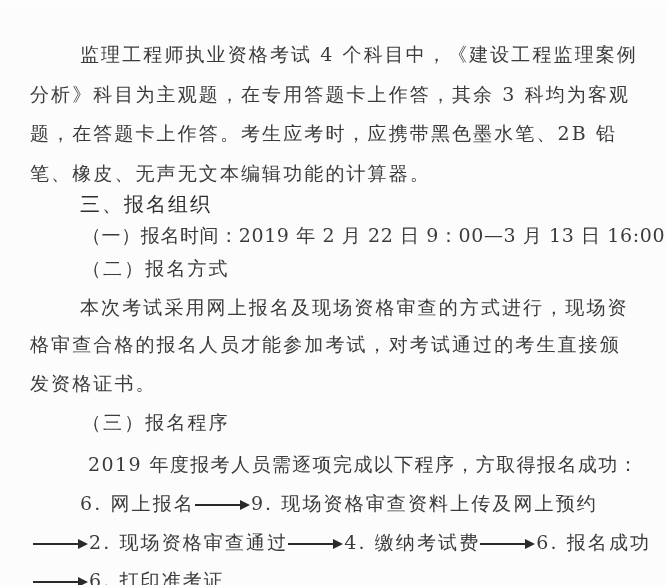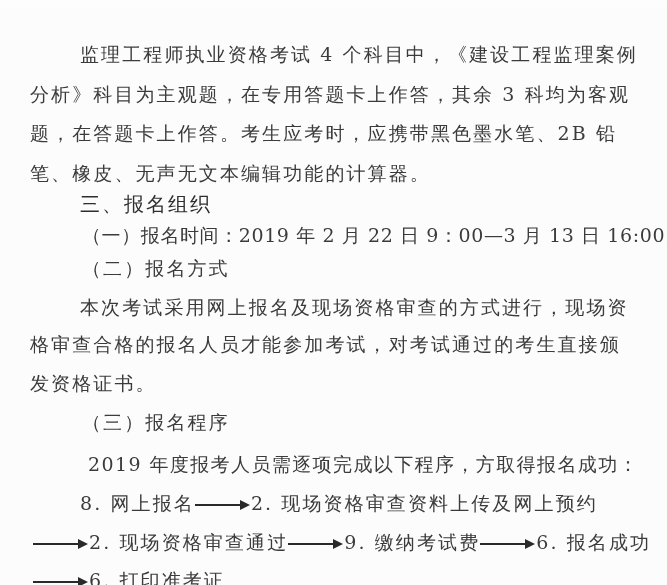--- a/index.html
+++ b/index.html
@@ -79,24 +79,24 @@
 
   <div class="line" style="top:247px; left:82px;">（二）报名方式</div>
   <div class="line" style="top:286px; left:80px;">本次考试采用网上报名及现场资格审查的方式进行，现场资</div>
   <div class="line" style="top:323px; left:30px;">格审查合格的报名人员才能参加考试，对考试通过的考生直接颁</div>
   <div class="line" style="top:362px; left:30px;">发资格证书。</div>
 
   <div class="line" style="top:401px; left:82px;">（三）报名程序</div>
   <div class="line" style="top:443px; left:88px; letter-spacing:1.4px;">2019 年度报考人员需逐项完成以下程序，方取得报名成功：</div>
 
   <div class="line" style="top:482px; left:80px;">
-    <span>8. 网上报名</span><span class="arrow"></span><span>2. 现场资格审查资料上传及网上预约</span>
+    <span>6. 网上报名</span><span class="arrow"></span><span>9. 现场资格审查资料上传及网上预约</span>
   </div>
 
   <div class="line" style="top:521px; left:33px;">
-    <span class="arrow"></span><span>2. 现场资格审查通过</span><span class="arrow"></span><span>9. 缴纳考试费</span><span class="arrow"></span><span>6. 报名成功</span>
+    <span class="arrow"></span><span>2. 现场资格审查通过</span><span class="arrow"></span><span>4. 缴纳考试费</span><span class="arrow"></span><span>6. 报名成功</span>
   </div>
 
   <div class="line" style="top:559px; left:33px;">
     <span class="arrow"></span><span>6. 打印准考证。</span>
   </div>
 
 </div>
 
 </body></html>

